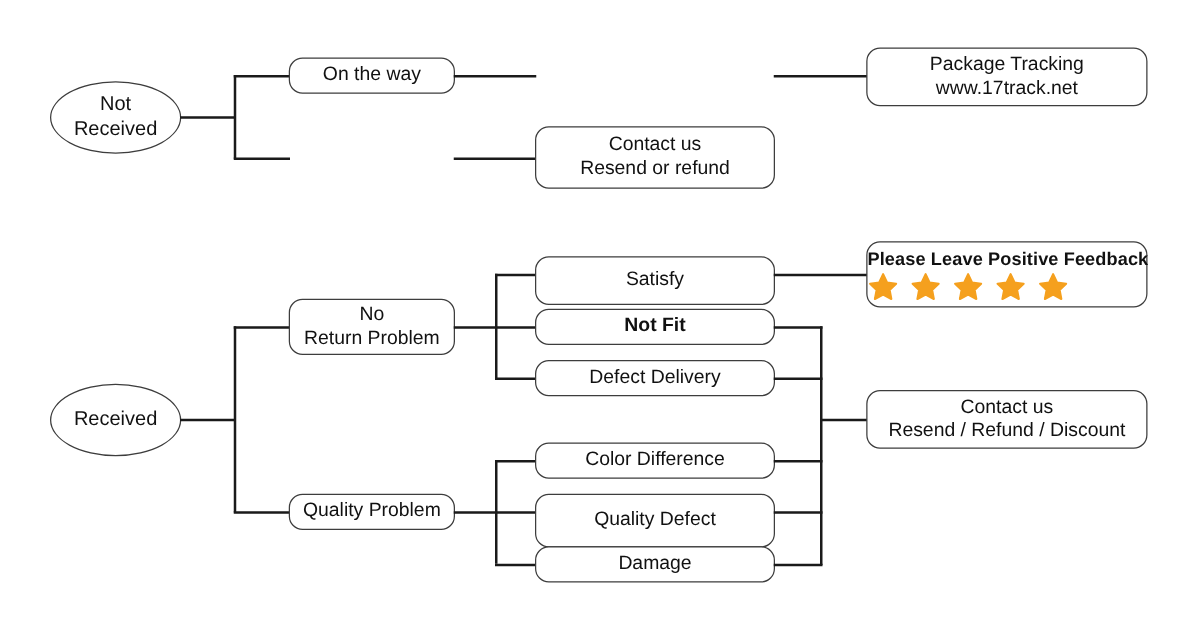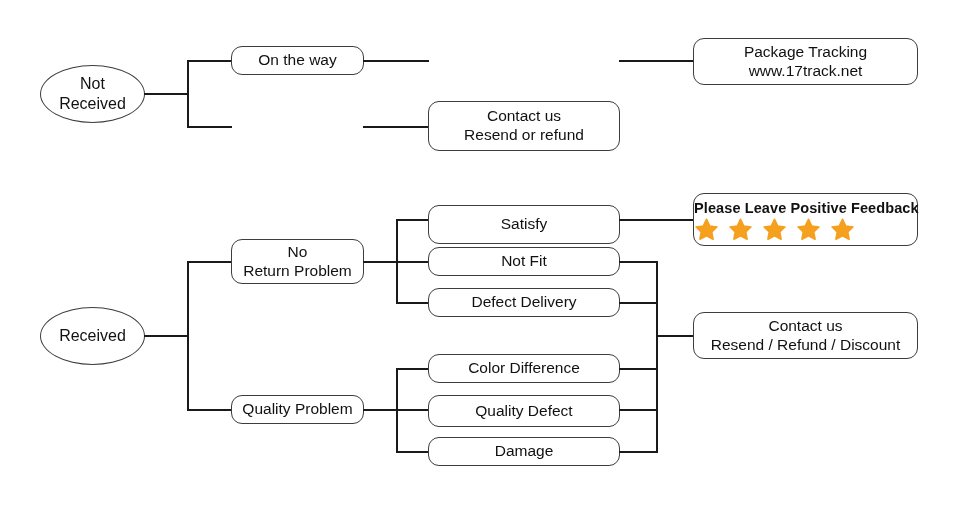--- a/index.html
+++ b/index.html
@@ -164,31 +164,31 @@
 
   <div class="line-h" style="left:363px; top:409px; width:34px;"></div>
   <div class="line-v" style="left:396px; top:368px; height:83px;"></div>
   <div class="line-h" style="left:396px; top:368px; width:34px;"></div>
   <div class="line-h" style="left:396px; top:409px; width:34px;"></div>
   <div class="line-h" style="left:396px; top:451px; width:34px;"></div>
 
   <div class="node fs15" style="left:428px; top:205px; width:192px; height:39px;">
     <span class="node-text">Satisfy</span>
   </div>
-  <div class="node fs15" style="left:428px; top:247px; width:192px; height:29px;">
+  <div class="node fs15" style="left:428px; top:247px; width:192px; height:29px;font-weight:bold;">
     <span class="node-text">Not Fit</span>
   </div>
   <div class="node fs15" style="left:428px; top:288px; width:192px; height:29px;">
     <span class="node-text">Defect Delivery</span>
   </div>
 
   <div class="node fs15" style="left:428px; top:354px; width:192px; height:29px;">
     <span class="node-text">Color Difference</span>
   </div>
-  <div class="node fs15" style="left:428px; top:395px; width:192px; height:32px;">
+  <div class="node fs15" style="left:428px; top:395px; width:192px; height:43px;">
     <span class="node-text">Quality Defect</span>
   </div>
   <div class="node fs15" style="left:428px; top:437px; width:192px; height:29px;">
     <span class="node-text">Damage</span>
   </div>
 
   <div class="line-h" style="left:619px; top:219px; width:76px;"></div>
 
   <div class="line-h" style="left:619px; top:261px; width:39px;"></div>
   <div class="line-h" style="left:619px; top:302px; width:39px;"></div>

